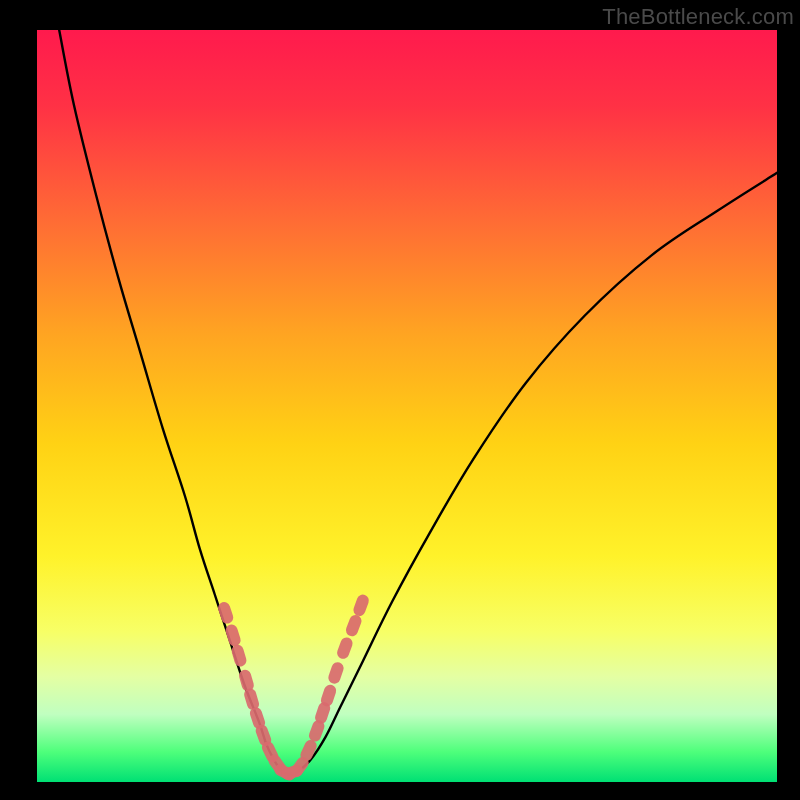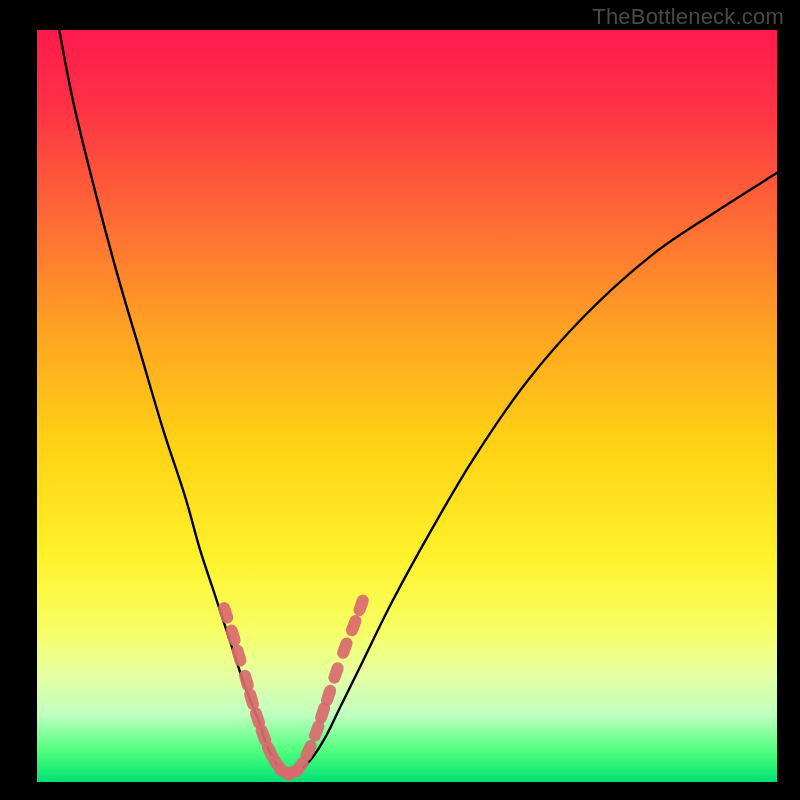--- a/index.html
+++ b/index.html
@@ -26,21 +26,21 @@
   .gradient {
     position: absolute;
     left: 0;
     top: 0;
     right: 0;
     bottom: 0;
   }
   .watermark {
     position: absolute;
     top: 4px;
-    right: 16px;
+    right: 6px;
     color: #4a4a4a;
     font-size: 22px;
     font-weight: 500;
     letter-spacing: 0.2px;
     user-select: none;
     margin-left: 8px;
   }
   svg.curves {
     position: absolute;
     left: 0;

